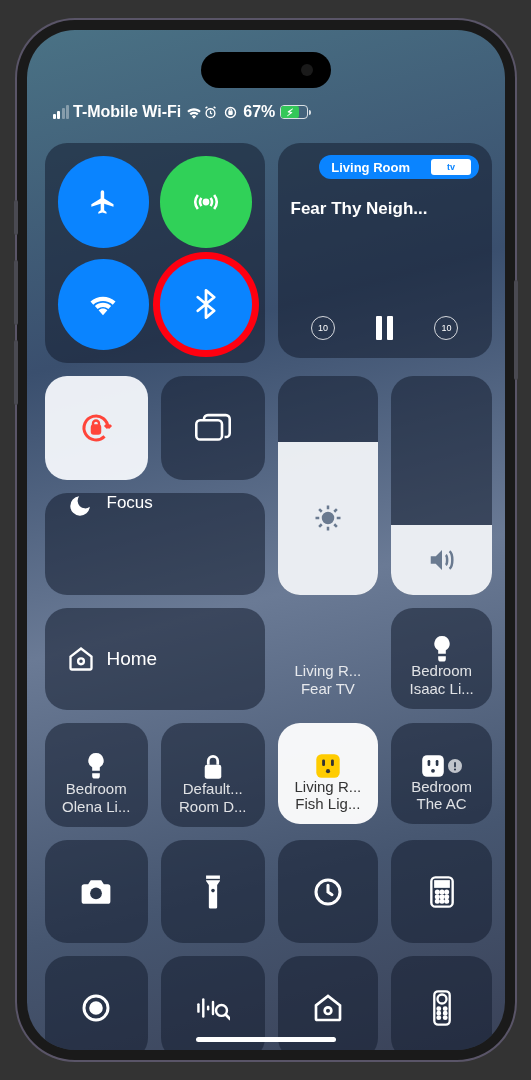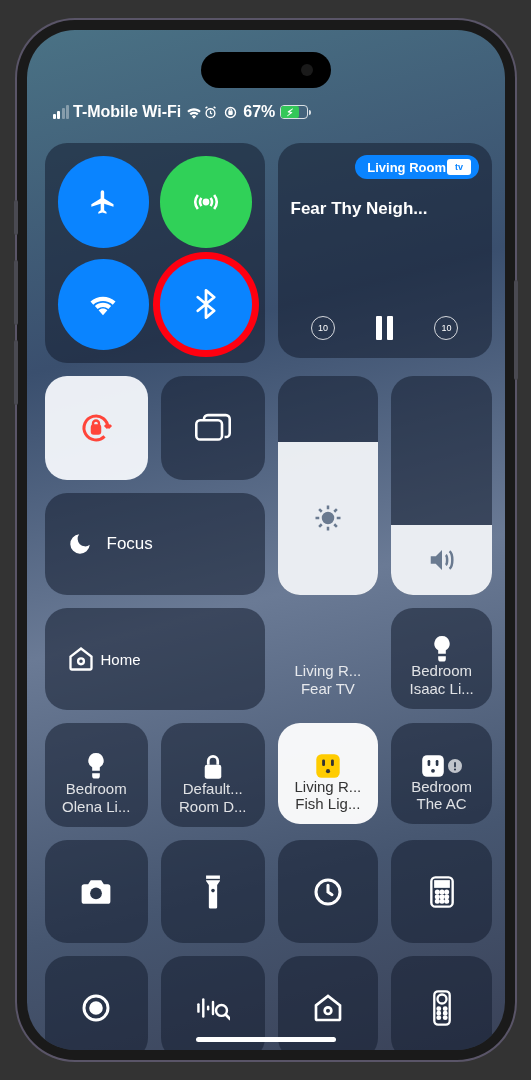--- a/index.html
+++ b/index.html
@@ -44,34 +44,34 @@
   .tile-1x2 { grid-row:span 2; aspect-ratio:0.46; }
   .tile-light { background:rgba(250,252,255,0.92); }
 
   .conn-grid { display:grid; grid-template-columns:1fr 1fr; grid-template-rows:1fr 1fr; width:100%; height:100%; padding:13px; gap:11px; }
   .conn-btn { border-radius:50%; display:flex; justify-content:center; align-items:center; color:#fff; }
   .conn-blue { background:#0a84ff; }
   .conn-green { background:#30d158; }
   .conn-highlight { box-shadow:0 0 0 7px #ff0010; }
 
   .media { padding:12px 13px; display:flex; flex-direction:column; }
-  .airplay-pill { align-self:flex-end; background:#0a84ff; color:#fff; border-radius:14px; padding:4px 8px 4px 12px; font-size:13px; font-weight:600; display:flex; align-items:center; gap:1px; }
-  .airplay-pill .box{width:24px;height:16px;background:#fff;border-radius:3px;display:flex;align-items:center;justify-content:center;font-size:9px;color:#0a84ff;font-weight:700;}
+  .airplay-pill { align-self:flex-end; background:#0a84ff; color:#fff; border-radius:14px; padding:4px 8px 4px 12px; font-size:13px; font-weight:600; display:flex; align-items:center; gap:21px; }
+  .airplay-pill .box{width:40px;height:16px;background:#fff;border-radius:3px;display:flex;align-items:center;justify-content:center;font-size:9px;color:#0a84ff;font-weight:700;}
   .media-title { color:#fff; font-size:17px; font-weight:600; margin-top:20px; }
   .media-ctrls { display:flex; justify-content:space-around; align-items:flex-end; margin-top:auto; padding-bottom:6px; color:#fff; }
   .skip { width:24px; height:24px; border:1.8px solid rgba(255,255,255,0.8); border-radius:50%; display:flex; align-items:center; justify-content:center; font-size:9px; position:relative; }
   .pause { display:flex; gap:5px; }
   .pause span { width:6px; height:24px; background:#fff; border-radius:1px; }
 
   .slider { display:flex; flex-direction:column; justify-content:flex-end; }
   .slider-fill { background:rgba(250,252,255,0.92); border-radius:0 0 22px 22px; display:flex; justify-content:center; align-items:center; height:64%; }
 
-  .focus-tile { display:flex; align-items:center; gap:14px; padding:0 22px; color:#fff; font-size:17px; font-weight:500; }
-
-  .home-tile { display:flex; align-items:center; gap:6px; padding:0 22px; color:#fff; font-size:15px; font-weight:500; }
+  .focus-tile { display:flex; gap:14px; padding:0 22px; color:#fff; font-size:17px; font-weight:500; }
+
+  .home-tile { display:flex; align-items:center; gap:12px; padding:0 22px; color:#fff; font-size:19px; font-weight:500; }
 
   .small-tile { display:flex; flex-direction:column; align-items:center; justify-content:center; gap:5px; cursor:pointer; }
   .small-tile .lbl { color:rgba(255,255,255,0.85); font-size:15px; text-align:center; line-height:1.15; padding:0 2px; position:absolute; bottom:12px; width:100%; }
   .small-tile .ic { margin-top:-16px; }
   .small-tile-light { background:rgba(255,255,255,0.95); }
   .small-tile-light .lbl { color:#333; }
 
   .icon-c { display:flex; justify-content:center; align-items:center; width:100%; height:100%; color:#fff; }
   svg { display:block; }
 

